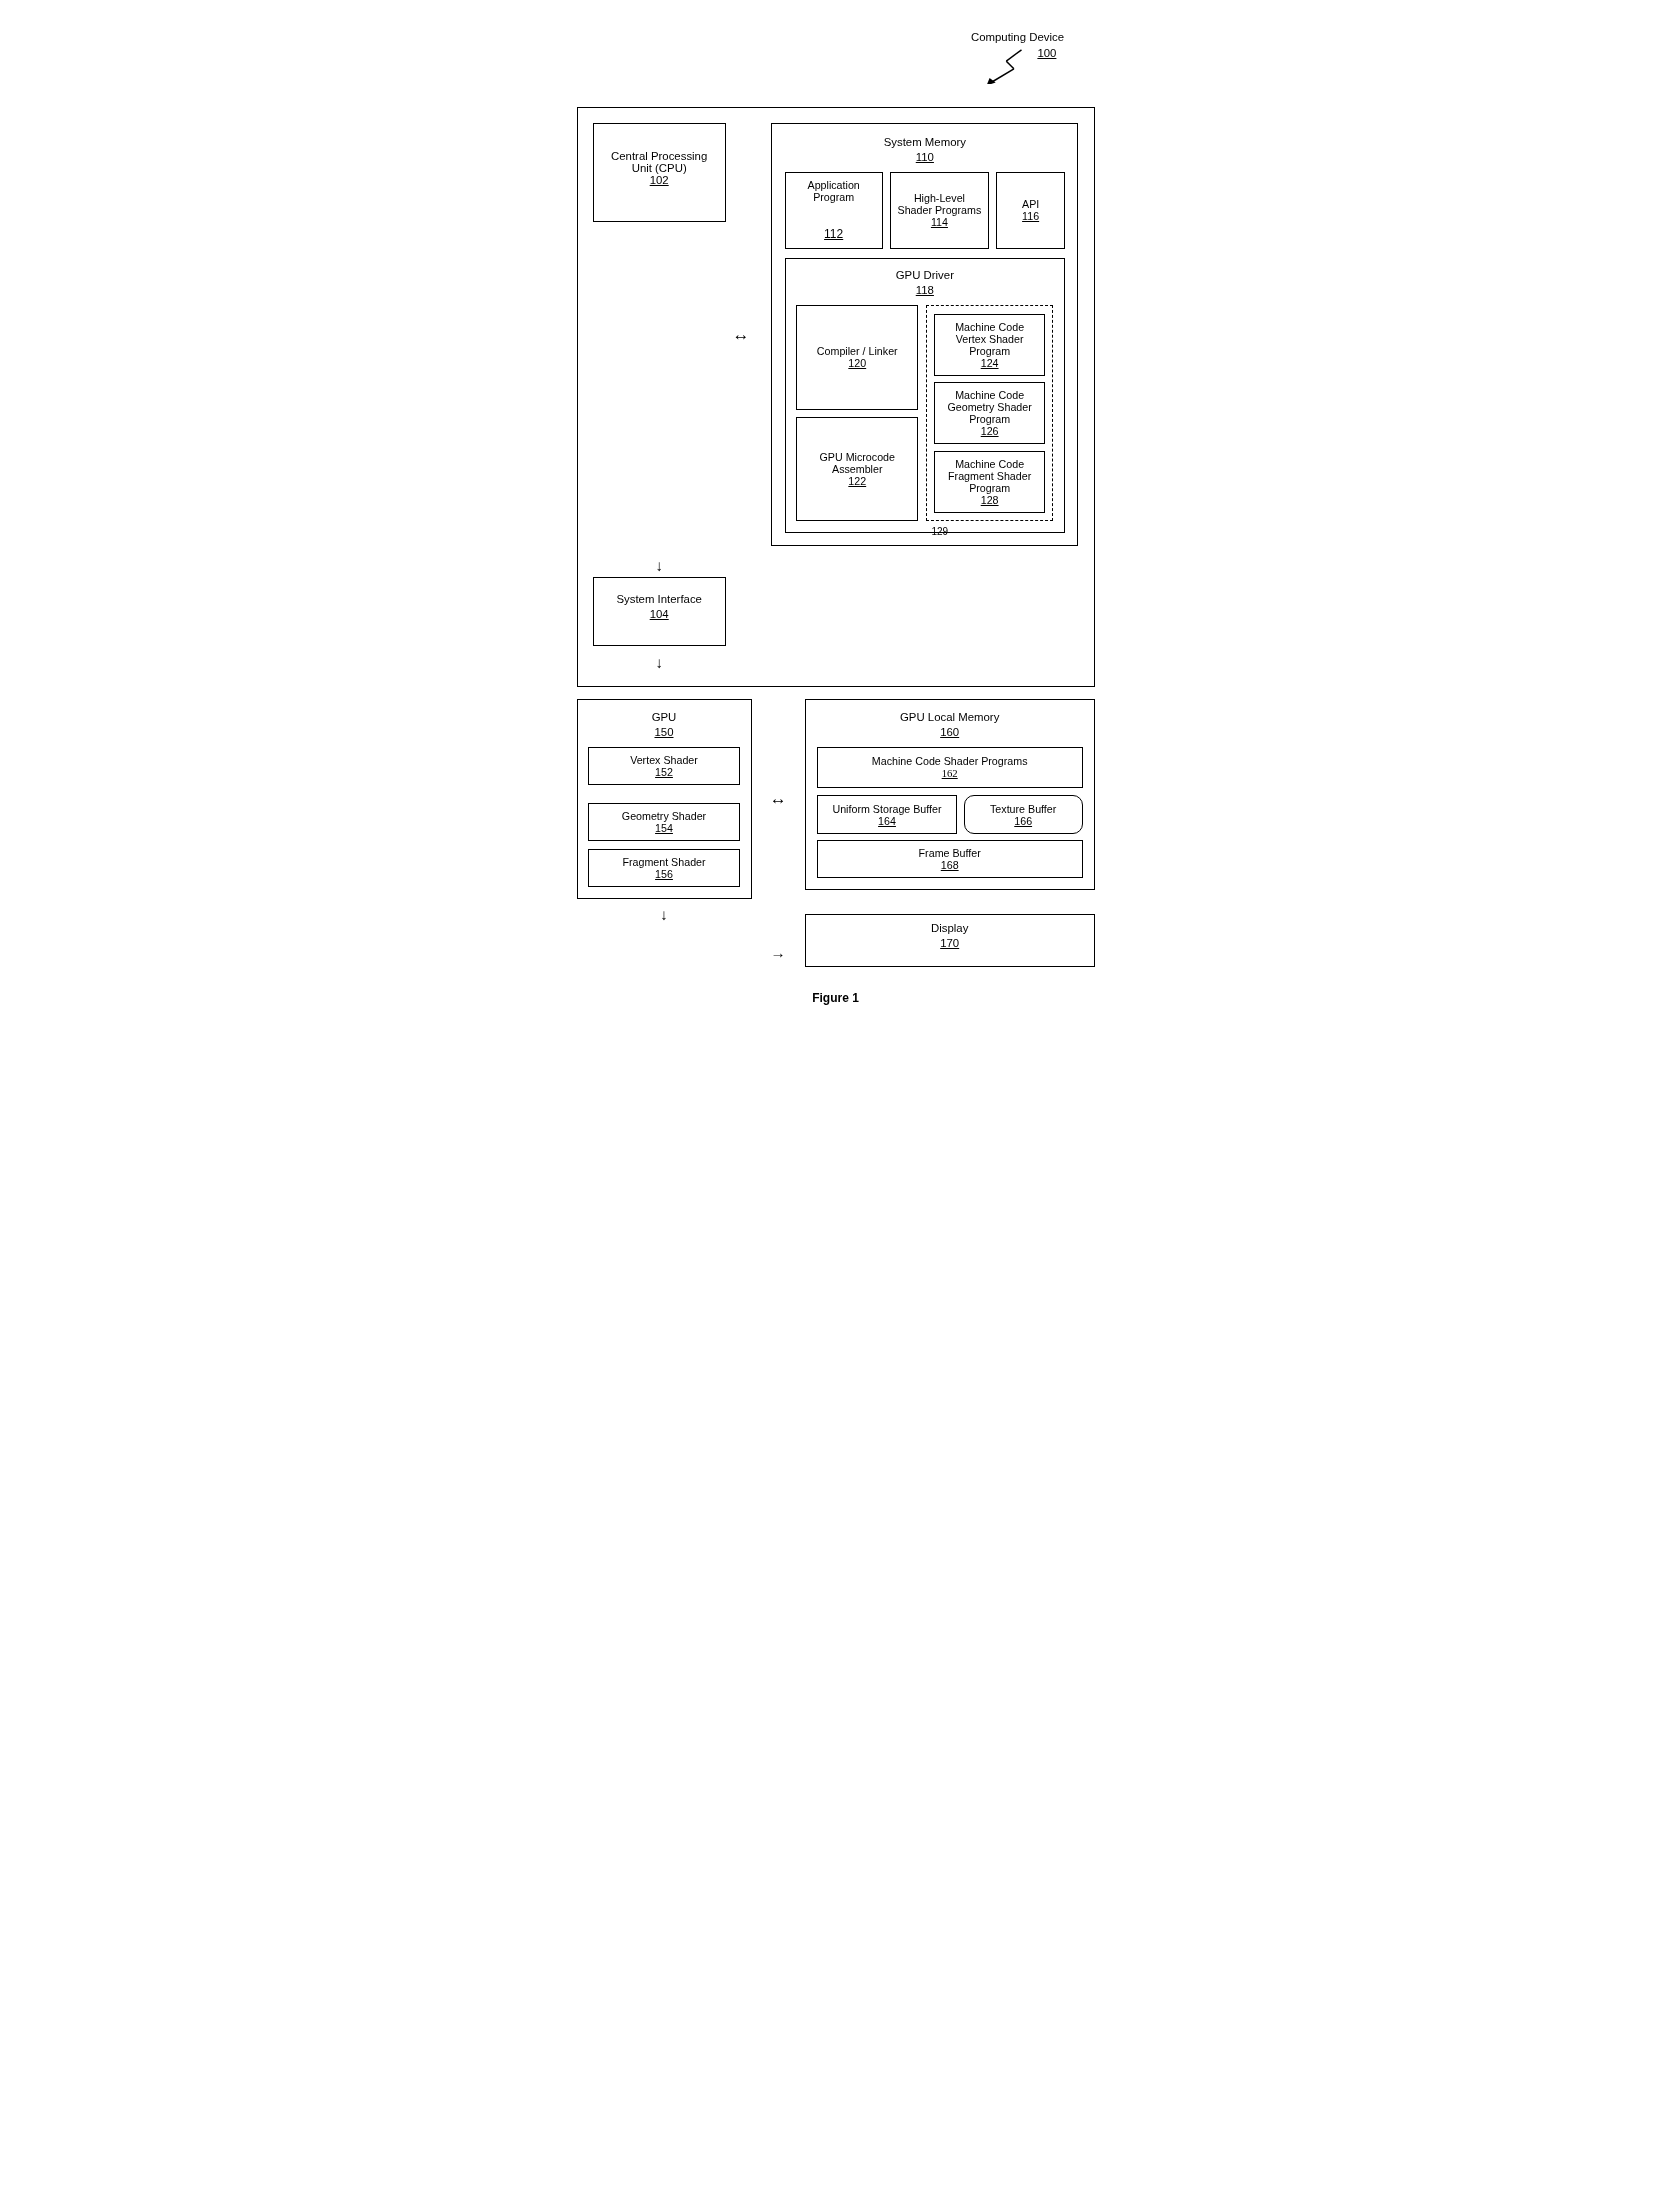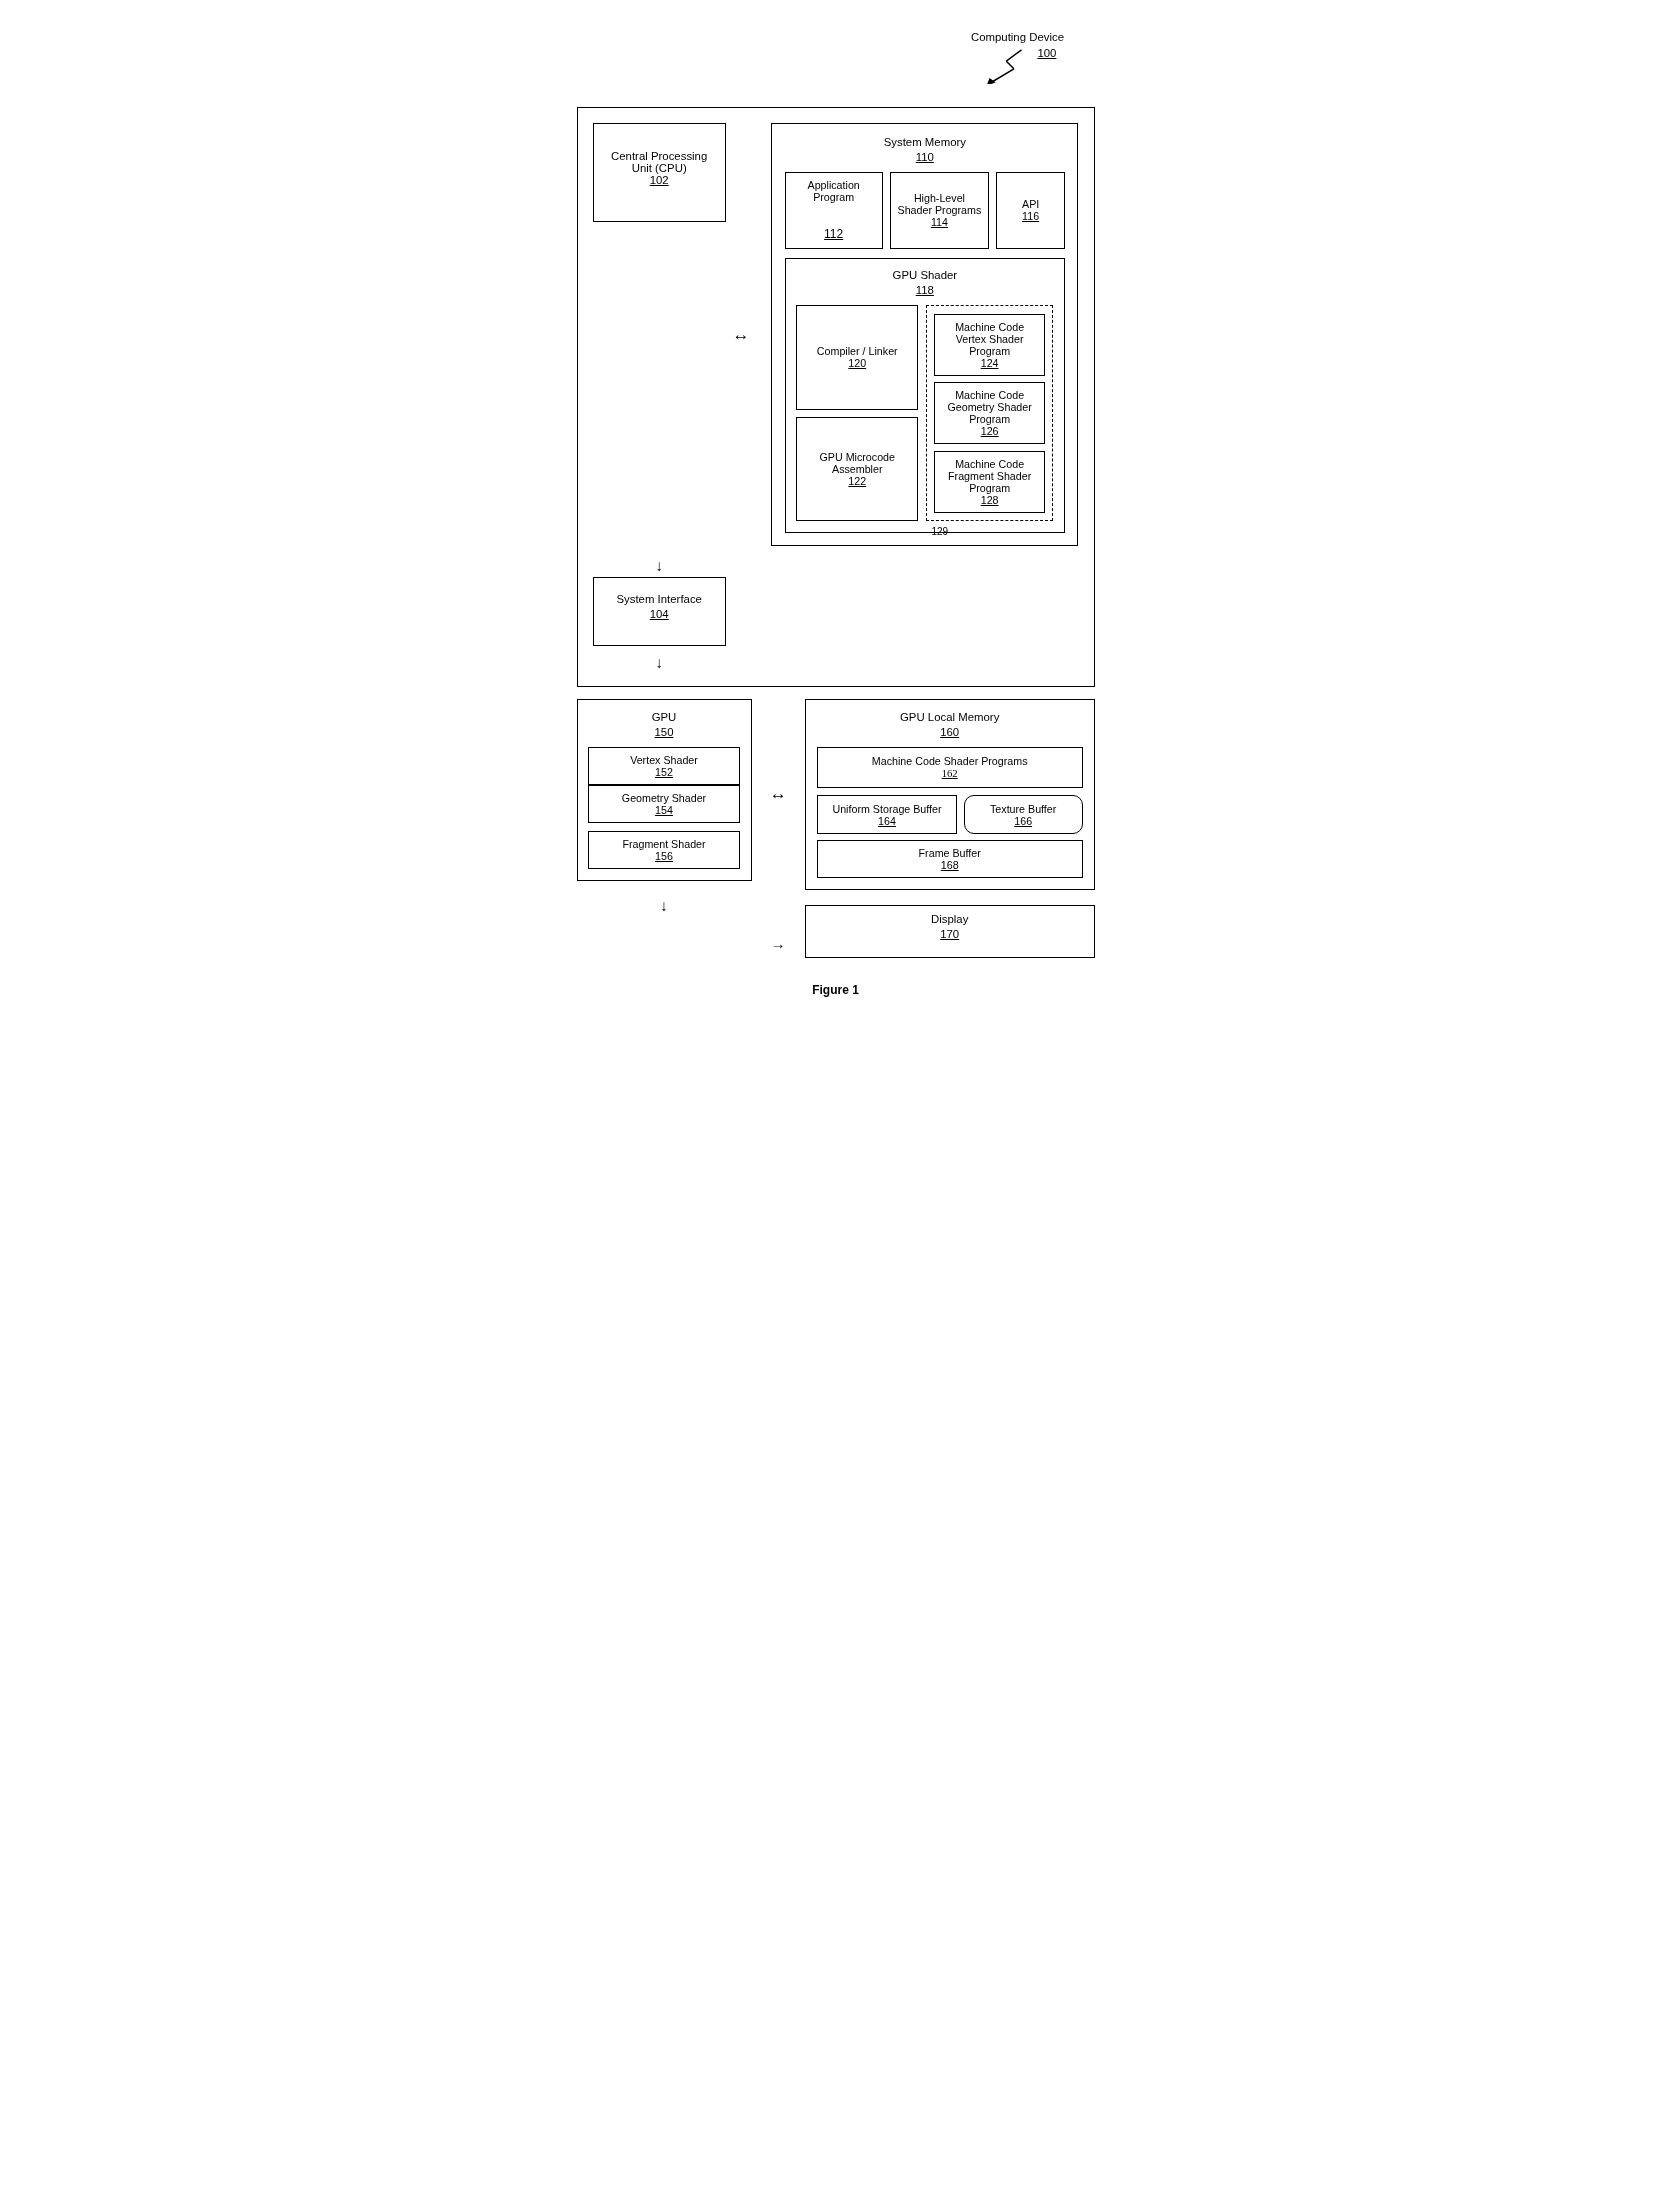--- a/index.html
+++ b/index.html
@@ -206,21 +206,21 @@
             <div style="font-size:10.7px; text-align:center;">High-Level Shader Programs</div>
             <div class="underline" style="font-size:10.7px;">114</div>
           </div>
           <div class="inner-box" style="max-width:69px;">
             <div style="font-size:10.7px;">API</div>
             <div class="underline" style="font-size:10.7px;">116</div>
           </div>
         </div>
 
         <div class="gpu-driver">
-          <div class="box-title">GPU Shader</div>
+          <div class="box-title">GPU Driver</div>
           <div class="box-ref underline">118</div>
 
           <div class="gpu-driver-inner">
 
             <div class="compiler-col">
               <div class="inner-box" style="min-height:69px;">
                 <div style="font-size:10.7px;">Compiler / Linker</div>
                 <div class="underline" style="font-size:10.7px;">120</div>
               </div>
               <div class="inner-box" style="min-height:76px;">
@@ -270,21 +270,21 @@
     </div>
 
   </div>
 
   <div style="display:flex; gap:15.2px; margin-top:12.2px; align-items:flex-start;">
 
     <div class="gpu-box">
       <div class="box-title">GPU</div>
       <div class="box-ref underline">150</div>
 
-      <div class="inner-box" style="margin-bottom:0;">
+      <div class="inner-box" style="margin-bottom:18px;">
         <div style="font-size:10.7px;">Vertex Shader</div>
         <div class="underline" style="font-size:10.7px;">152</div>
       </div>
       <div class="inner-box" style="margin-bottom:7.6px;">
         <div style="font-size:10.7px;">Geometry Shader</div>
         <div class="underline" style="font-size:10.7px;">154</div>
       </div>
       <div class="inner-box">
         <div style="font-size:10.7px;">Fragment Shader</div>
         <div class="underline" style="font-size:10.7px;">156</div>

